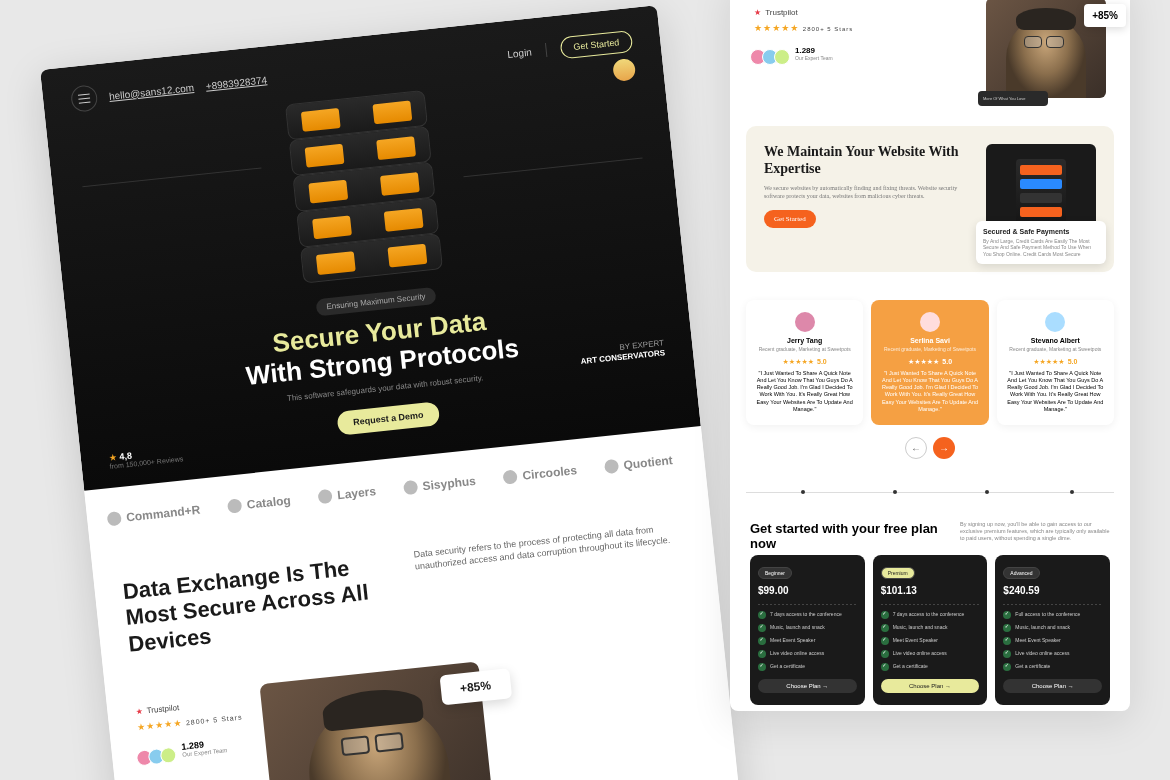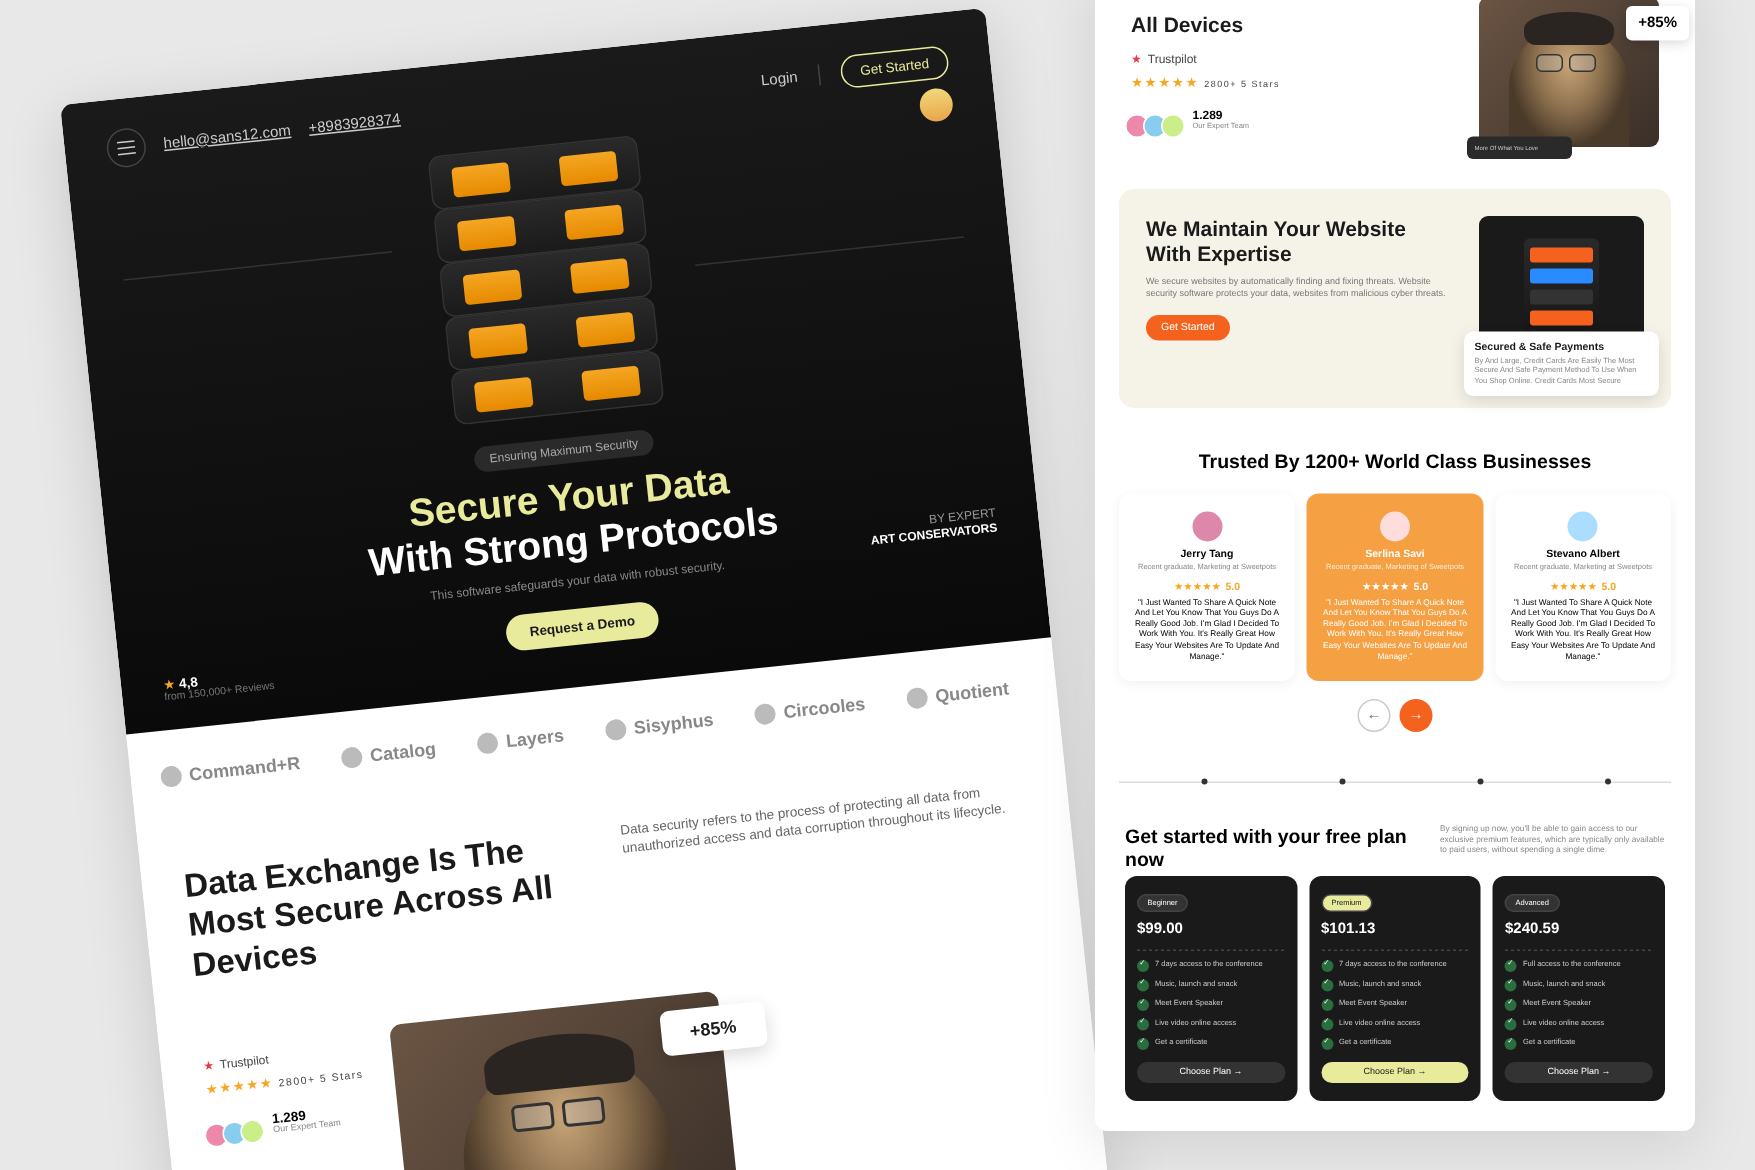--- a/index.html
+++ b/index.html
@@ -149,21 +149,21 @@
 
 .cream-section {
   background: #f5f2e8;
   margin: 10px 16px;
   border-radius: 10px;
   padding: 18px;
   display: flex;
   gap: 16px;
   position: relative;
 }
-.cream-left { flex: 1; }
+.cream-left { flex: 1; font-family: Liberation Serif, serif; }
 .cream-desc { font-size: 6px; color: #777; margin-top: 6px; line-height: 1.4; }
 .orange-btn { background: #f5621e; color: #fff; padding: 5px 10px; border-radius: 10px; font-size: 7px; display: inline-block; margin-top: 10px; }
 .server-mini { width: 110px; height: 110px; background: #1a1a1a; border-radius: 6px; position: relative; flex-shrink: 0; }
 .server-rack { position: absolute; left: 50%; top: 50%; transform: translate(-50%,-50%); width: 50px; height: 80px; background: linear-gradient(180deg,#2a2a2a,#111); border-radius: 4px; }
 .rack-slot { position: absolute; left: 4px; right: 4px; height: 10px; border-radius: 2px; }
 .rs1 { top: 6px; background: #f5621e; } .rs2 { top: 20px; background: #2a8aff; }
 .rs3 { top: 34px; background: #333; } .rs4 { top: 48px; background: #f5621e; }
 .rs5 { top: 62px; background: #333; }
 .payment-card { position: absolute; bottom: -10px; right: -10px; width: 130px; background: #fff; border-radius: 6px; padding: 7px; box-shadow: 0 3px 10px rgba(0,0,0,0.12); }
 .payment-card .pt { font-size: 7px; font-weight: 700; color: #1a1a1a; }
@@ -185,21 +185,21 @@
 .t-quote { line-height: 1.3; }
 .t-nav { display: flex; justify-content: center; gap: 6px; margin-top: 12px; }
 .nav-btn { width: 22px; height: 22px; border-radius: 50%; display: flex; align-items: center; justify-content: center; font-size: 10px; }
 .nav-prev { border: 1px solid #ccc; color: #666; }
 .nav-next { background: #f5621e; color: #fff; }
 
 .wave-divider { height: 30px; position: relative; margin: 0 16px; }
 .wave-line { position: absolute; top: 50%; left: 0; right: 0; height: 1px; background: #ddd; }
 .wave-dot { position: absolute; top: 50%; width: 4px; height: 4px; background: #333; border-radius: 50%; transform: translateY(-50%); }
 
-.pricing { padding: 14px 20px 20px; }
+.pricing { padding: 14px 20px 6px; }
 .p-heading { font-size: 13px; font-weight: 600; margin-bottom: 4px; }
 .p-sub { font-size: 5.5px; color: #888; margin-bottom: 12px; float: right; width: 150px; text-align: left; line-height: 1.3; }
 .p-cards { display: flex; gap: 8px; clear: both; }
 .p-card { flex: 1; background: #1a1a1a; color: #fff; border-radius: 8px; padding: 12px 8px; font-size: 5px; position: relative; }
 .p-badge { background: #333; padding: 2px 6px; border-radius: 8px; font-size: 5px; display: inline-block; margin-bottom: 6px; border: 1px solid #444; }
 .p-badge-gold { background: #e8ea9c; color: #1a1a1a; }
 .p-price { font-size: 10px; font-weight: 700; margin-bottom: 8px; }
 .p-div { height: 1px; background: repeating-linear-gradient(90deg,#444 0,#444 2px,transparent 2px,transparent 4px); margin: 6px 0; }
 .p-list { list-style: none; }
 .p-list li { display: flex; align-items: flex-start; gap: 4px; margin-bottom: 5px; line-height: 1.2; color: #ccc; }
@@ -321,21 +321,20 @@
       <div class="overlay-card overlay-right">
         <div class="pct">+85%</div>
       </div>
     </div>
   </div>
 </div>
 
 <div class="right-panel">
   <div class="r-section r-flex">
     <div class="trust-block" style="flex:1">
-      <div class="r-heading" style="margin-bottom:10px">All Devices</div>
       <div class="tp-row">
           <span class="tp-star">★</span>
           <span>Trustpilot</span>
         </div>
       <div class="stars5">★★★★★ <span style="color:#444;font-size:6px">2800+ 5 Stars</span></div>
       <div style="display:flex;align-items:center;gap:5px;margin-top:8px">
         <div class="avatars">
             <div class="av av1"></div>
             <div class="av av2"></div>
             <div class="av av3"></div>
@@ -375,21 +374,20 @@
           <div class="rack-slot rs5"></div>
       </div>
       <div class="payment-card">
         <div class="pt">Secured &amp; Safe Payments</div>
         <div class="pd">By And Large, Credit Cards Are Easily The Most Secure And Safe Payment Method To Use When You Shop Online. Credit Cards Most Secure</div>
       </div>
     </div>
   </div>
 
   <div class="testimonials">
-    <div class="t-heading">Trusted By 1200+ World Class Businesses</div>
     <div class="t-cards">
       <div class="t-card t-white">
         <div class="t-av" style="background:#d8a"></div>
         <div class="t-name">Jerry Tang</div>
         <div class="t-role">Recent graduate, Marketing at Sweetpots</div>
         <div class="t-stars">★★★★★<span class="t-rating">5.0</span></div>
         <div class="t-quote">"I Just Wanted To Share A Quick Note And Let You Know That You Guys Do A Really Good Job. I'm Glad I Decided To Work With You. It's Really Great How Easy Your Websites Are To Update And Manage."</div>
       </div>
       <div class="t-card t-orange">
         <div class="t-av" style="background:#fdd"></div>

